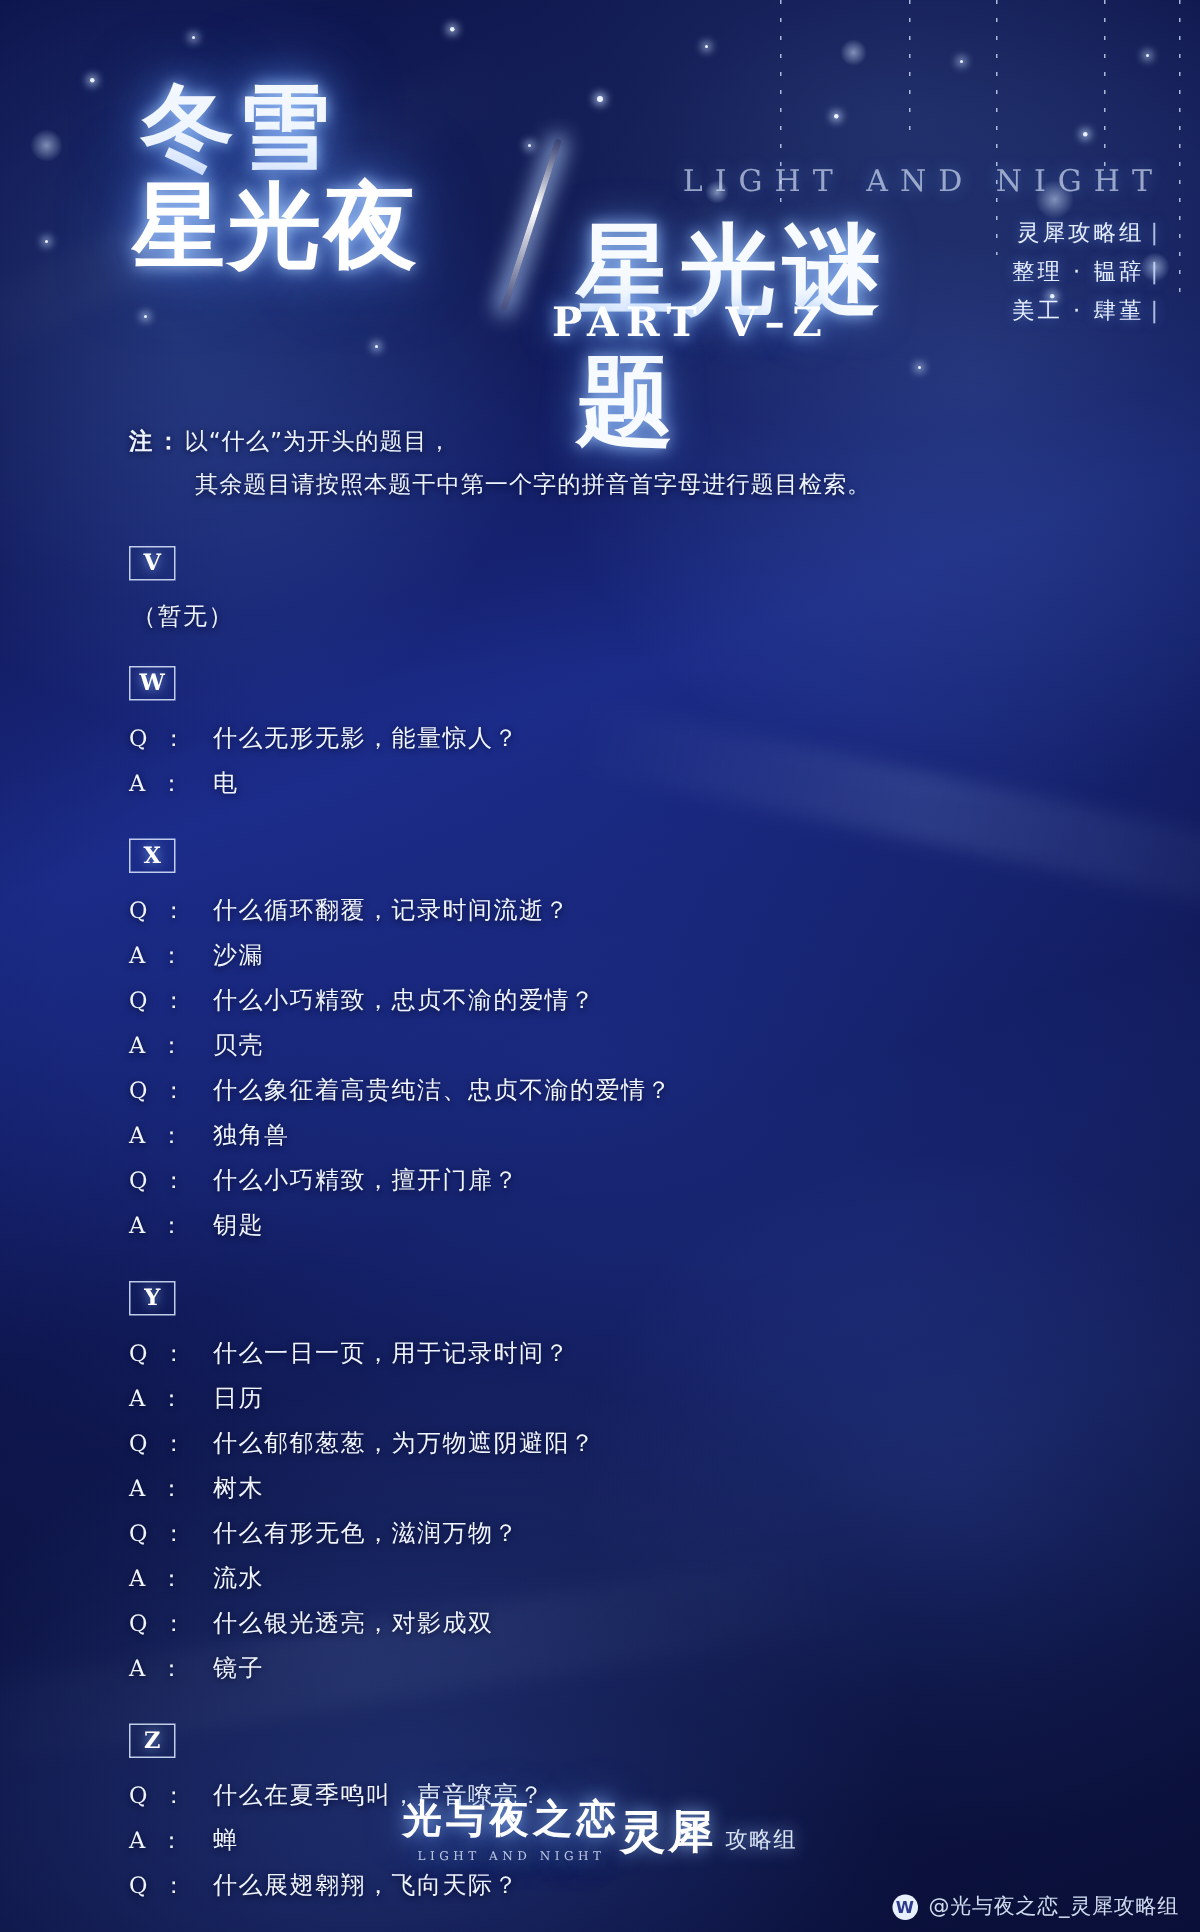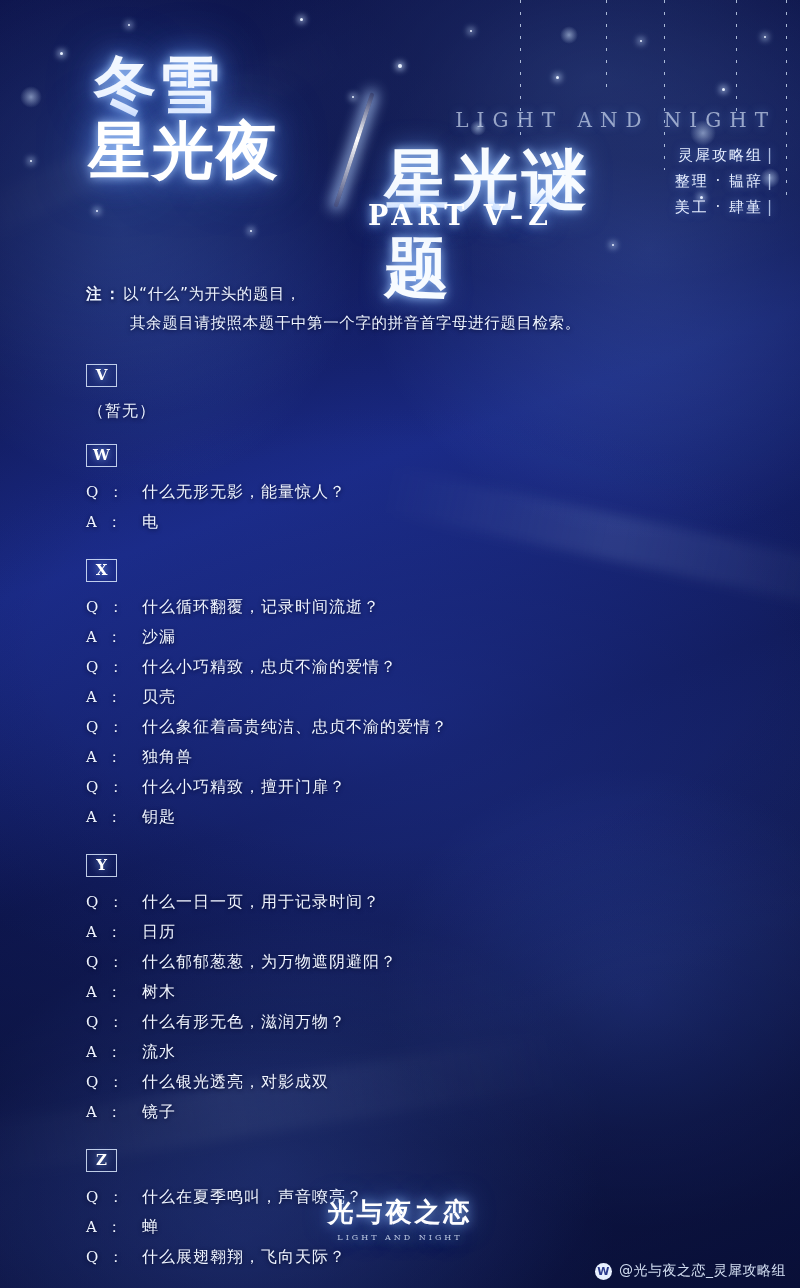--- a/index.html
+++ b/index.html
@@ -509,20 +509,24 @@
     </div>
 
   </div>
 
   <div class="footer">
     <div class="logos">
       <div class="logo-a">
         <div class="cn">光与夜之恋</div>
         <div class="en">LIGHT AND NIGHT</div>
       </div>
+      <div class="logo-b">
+        <span class="big">灵犀</span>
+        <span class="small">攻略组</span>
+      </div>
     </div>
     <div class="watermark">
       <span class="weibo-icon">W</span>
       <span>@光与夜之恋_灵犀攻略组</span>
     </div>
   </div>
 
 </div>
 
 </body></html>

